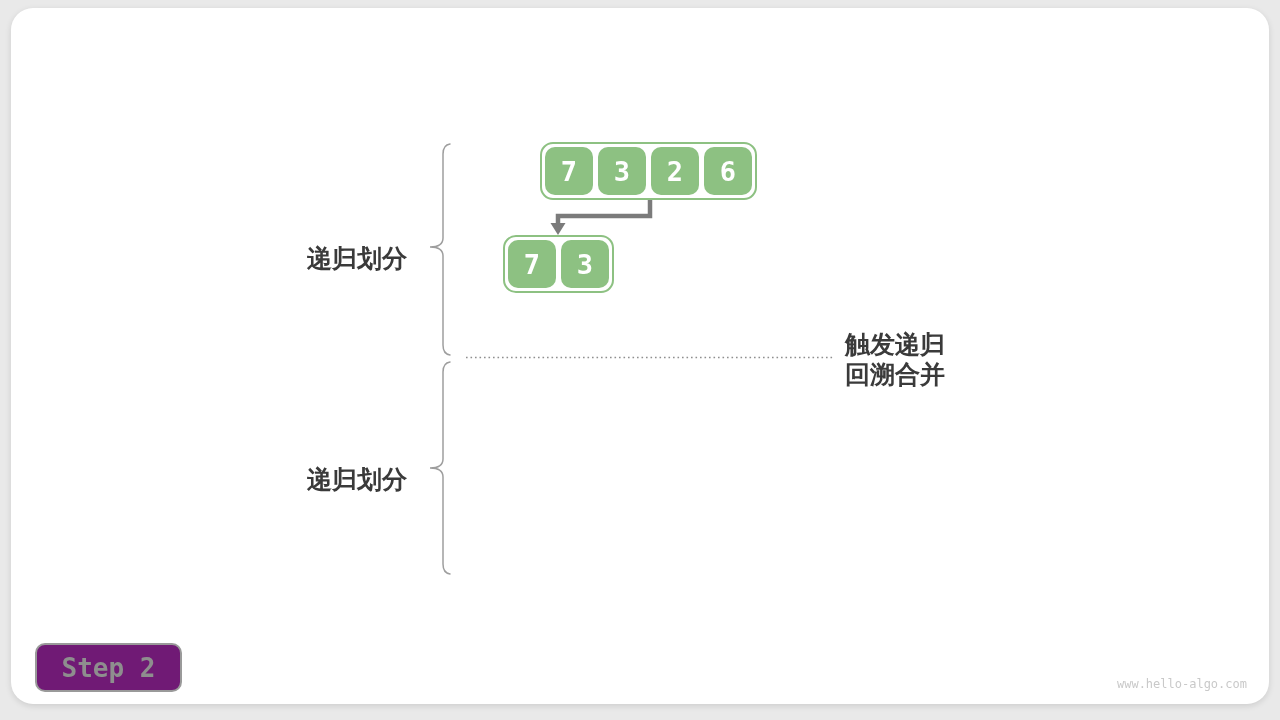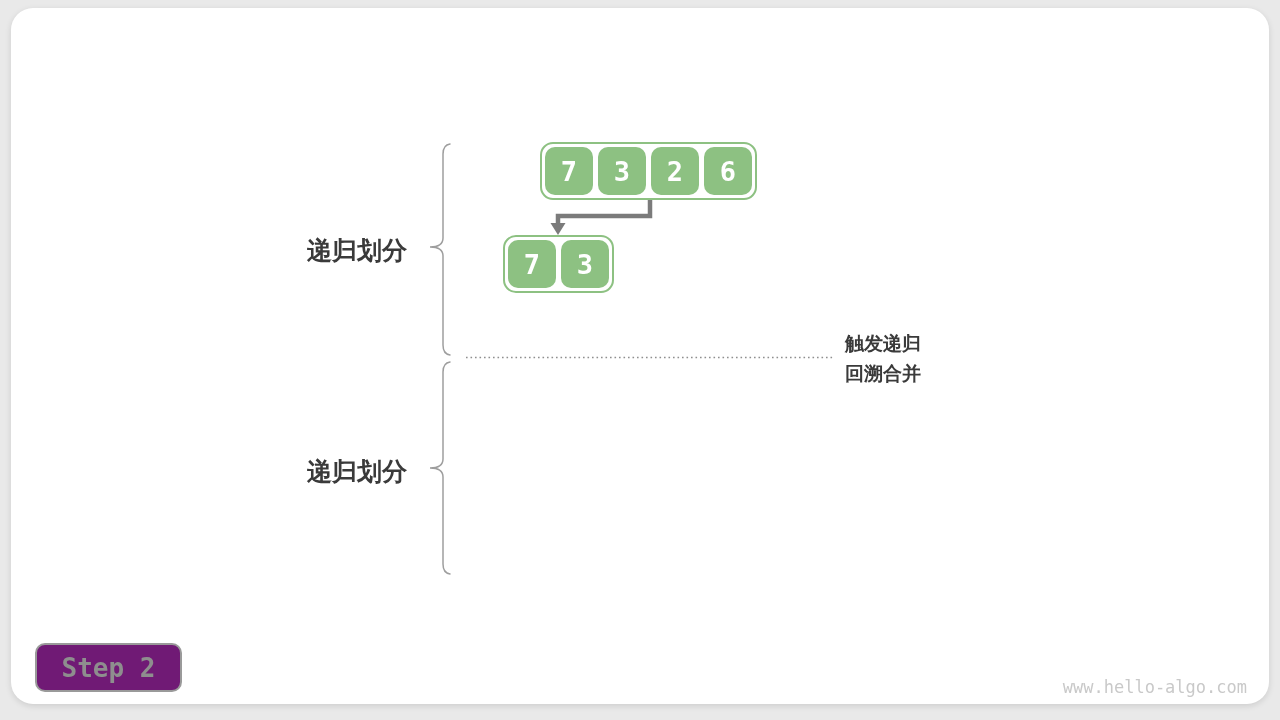--- a/index.html
+++ b/index.html
@@ -77,24 +77,25 @@
     display: flex;
     align-items: center;
     justify-content: center;
   }
   .phase-label {
     position: absolute;
     font-size: 25px;
     font-weight: bold;
     color: var(--label_text, #3a3a3a);
     white-space: nowrap;
+    margin-top: 8px;
   }
   .annotation {
     position: absolute;
-    font-size: 19px;
+    font-size: 25px;
     font-weight: bold;
     color: var(--label_text, #3a3a3a);
     line-height: 30px;
     white-space: nowrap;
   }
   .annotation-line { display: block; }
   .step-badge {
     position: absolute;
     left: 35px;
     top: 643px;
@@ -110,21 +111,21 @@
     font-size: 26px;
     display: flex;
     align-items: center;
     justify-content: center;
   }
   .watermark {
     position: absolute;
     right: 33px;
     top: 677px;
     font-family: "DejaVu Sans Mono", monospace;
-    font-size: 17px;
+    font-size: 12px;
     color: var(--watermark_text, #c9c9c9);
   }
 </style>
 </head>
 <body>
 
 <div class="stage">
   <div class="card"></div>
 
   <svg class="overlay" viewBox="0 0 1280 720" xmlns="http://www.w3.org/2000/svg">

